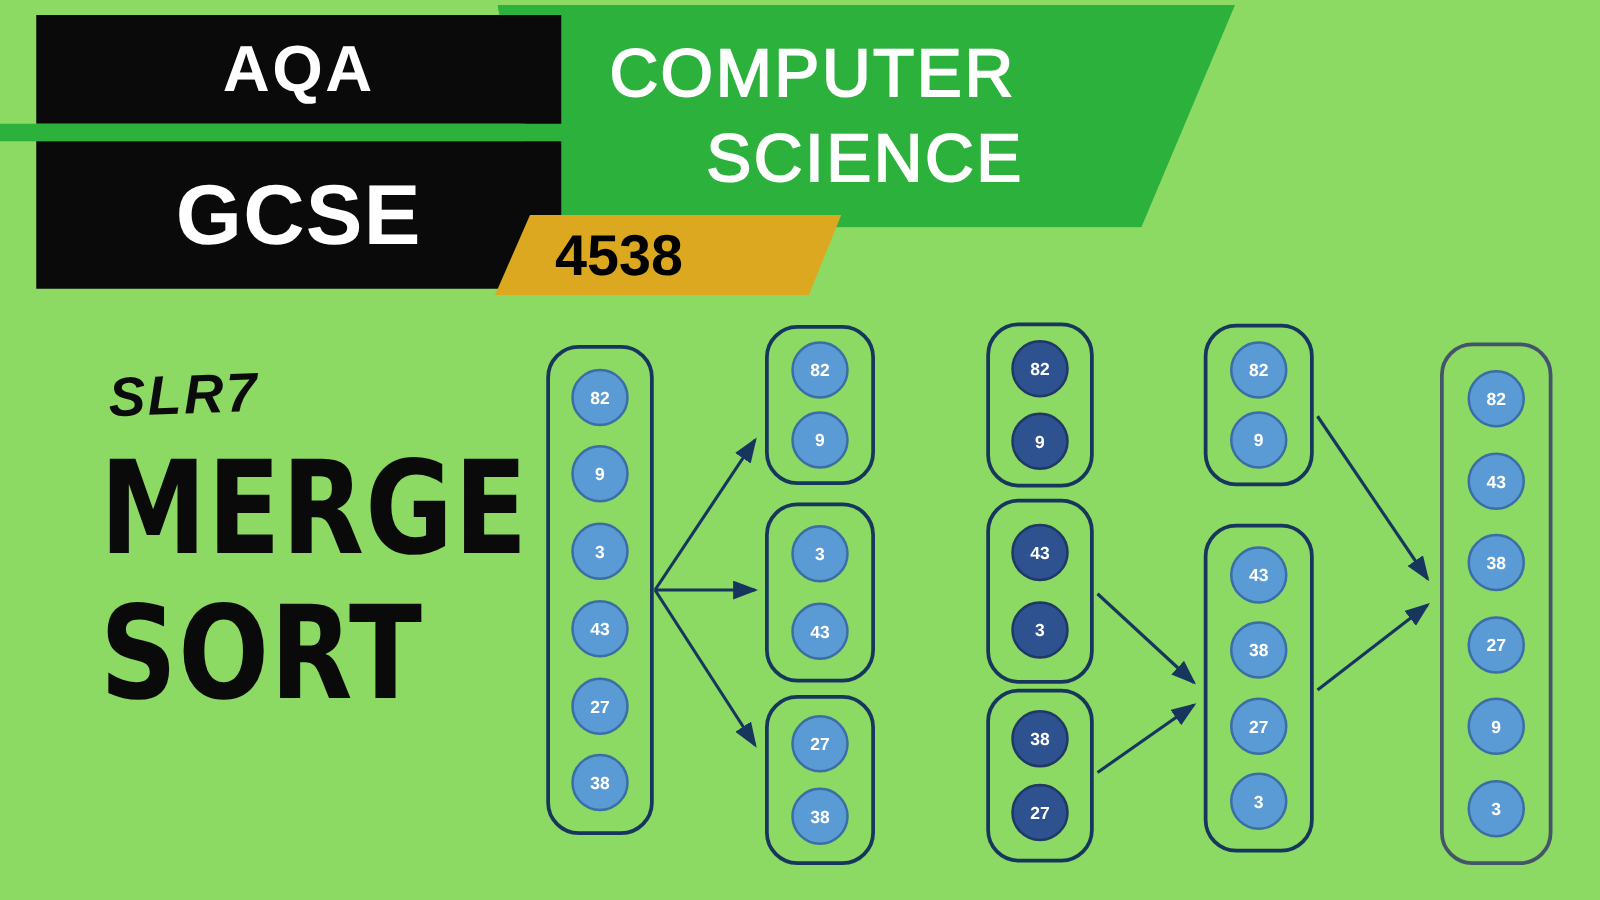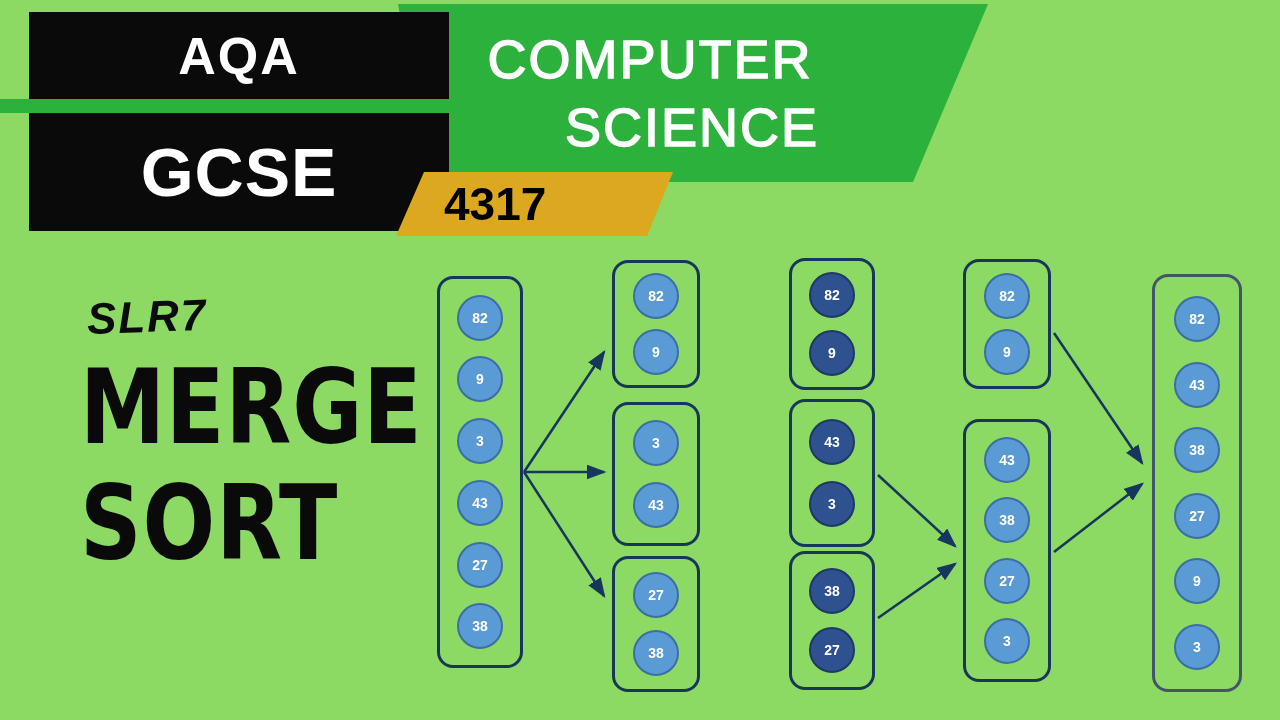--- a/index.html
+++ b/index.html
@@ -64,21 +64,21 @@
     font-family:"DejaVu Sans", "Liberation Sans", sans-serif;
   }
   .topic-line1 { top:356px; }
   .topic-line2 { top:472px; }
 
   
   #arrows { position:absolute; left:0; top:0; z-index:1; }
   #diagram { position:absolute; left:0; top:0; width:1280px; height:720px; z-index:2; }
   .sort-box {
     position:absolute; box-sizing:border-box;
-    border:3px solid var(--navy, #17365D); border-radius:16px;
+    border:3px solid var(--navy, #17365D); border-radius:26px;
     display:flex; flex-direction:column; align-items:center; justify-content:space-evenly;
   }
   .circle {
     width:46px; height:46px; border-radius:50%;
     display:flex; align-items:center; justify-content:center;
     color:#ffffff; font-size:14px; font-weight:bold; box-sizing:border-box;
   }
   .circle.light {
     background: var(--circle-light, #5B9BD5);
     border:2px solid var(--circle-light-border, #3A6EA5);
@@ -100,21 +100,21 @@
 
   <div class="bar bar-aqa">
     <span>AQA</span>
   </div>
   <div class="green-strip"></div>
   <div class="bar bar-gcse">
     <span>GCSE</span>
   </div>
 
   <div class="yellow-shape">
-    <span class="spec-code">4317</span>
+    <span class="spec-code">4538</span>
   </div>
 
   <div class="slr-label">SLR7</div>
   <div class="topic-line topic-line1">MERGE</div>
   <div class="topic-line topic-line2">SORT</div>
 
   <svg id="arrows" width="1280" height="720">
     <defs>
       <marker id="ah" markerWidth="10" markerHeight="8" refX="7" refY="3" orient="auto" markerUnits="strokeWidth">
         <path d="M0,0 L8,3 L0,6 Z" fill="#17365D"></path>

